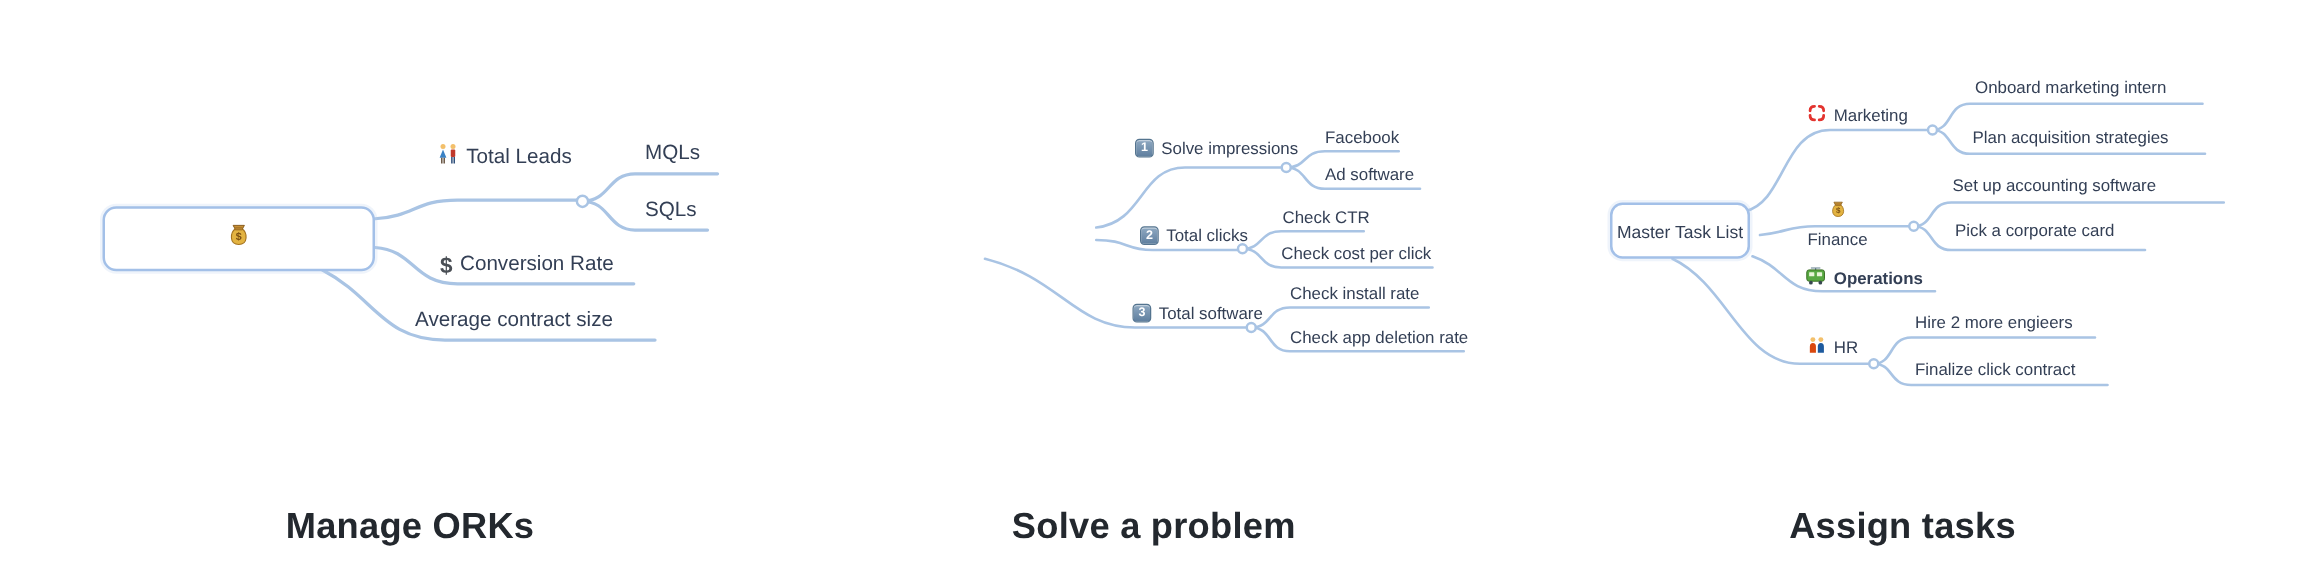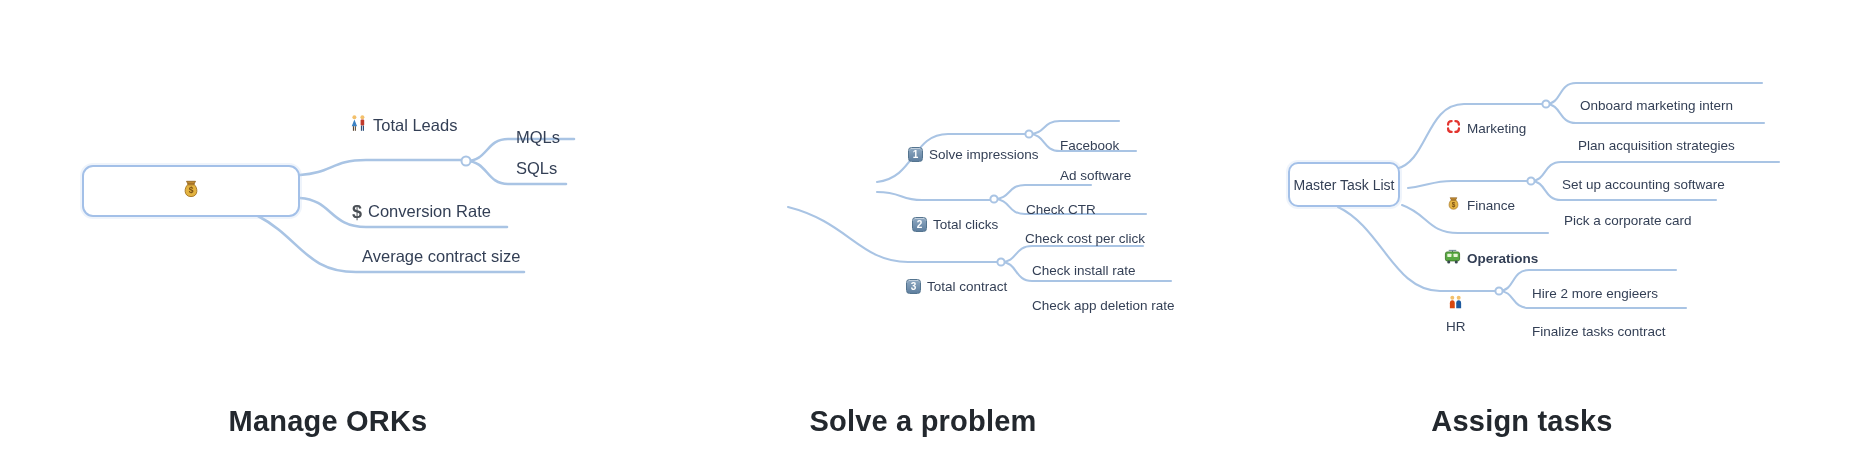--- a/index.html
+++ b/index.html
@@ -41,21 +41,21 @@
     position: absolute;
     display: flex;
     align-items: center;
     gap: 6px;
     white-space: nowrap;
     color: var(--node-text);
   }
   .t19 { font-size: 19px; }
   .t16 { font-size: 16.5px; }
   .t14 { font-size: 14px; }
-  .t13 { font-size: 13.5px; margin-top: 36px; }
+  .t13 { font-size: 13.5px; }
 
   .caption {
     position: absolute;
     width: 320px;
     text-align: center;
     font-size: 29px;
     font-weight: 700;
     color: var(--caption);
     letter-spacing: 0.2px;
   }
@@ -149,31 +149,31 @@
         <path d="M4.4 5.6 L1.7 12.2 H7.1 Z" fill="#3b82c4"></path>
         <rect x="10.6" y="5.6" width="3.6" height="6" rx="0.8" fill="#c0392b"></rect>
         <rect x="2.9" y="12.2" width="1.1" height="4.6" fill="#5b4632"></rect>
         <rect x="4.8" y="12.2" width="1.1" height="4.6" fill="#5b4632"></rect>
         <rect x="10.9" y="11.6" width="1.2" height="5.2" fill="#2f4f7a"></rect>
         <rect x="12.8" y="11.6" width="1.2" height="5.2" fill="#2f4f7a"></rect>
       </svg>
     </span>
     <span>Total Leads</span>
   </div>
-  <div class="node-label t16" style="left:516px; top:128px;">
+  <div class="node-label t16" style="left:516px; top:113px;">
     <span>MQLs</span>
   </div>
   <div class="node-label t16" style="left:516px; top:159px;">
     <span>SQLs</span>
   </div>
   <div class="node-label t16" style="left:352px; top:202px;">
     <span class="dollar-icon">$</span>
     <span>Conversion Rate</span>
   </div>
-  <div class="node-label t16" style="left:362px; top:247px;">
+  <div class="node-label t16" style="left:332px; top:247px;">
     <span>Average contract size</span>
   </div>
 
 
   <div class="node-label t13" style="left:908px; top:111px;">
     <span class="keycap">1</span>
     <span>Solve impressions</span>
   </div>
   <div class="node-label t13" style="left:1060px; top:102px;">
     <span>Facebook</span>
@@ -188,21 +188,21 @@
   </div>
   <div class="node-label t13" style="left:1026px; top:166px;">
     <span>Check CTR</span>
   </div>
   <div class="node-label t13" style="left:1025px; top:195px;justify-content:center;">
     <span>Check cost per click</span>
   </div>
 
   <div class="node-label t13" style="left:906px; top:243px;">
     <span class="keycap">3</span>
-    <span>Total contract</span>
+    <span>Total software</span>
   </div>
   <div class="node-label t13" style="left:1032px; top:227px;">
     <span>Check install rate</span>
   </div>
   <div class="node-label t13" style="left:1032px; top:262px;">
     <span>Check app deletion rate</span>
   </div>
 
   <div class="root-box t14" style="left:1288px; top:162px; width:112px; height:45px; border-radius:10px;">
     <span>Master Task List</span>
@@ -219,21 +219,21 @@
     </span>
     <span>Marketing</span>
   </div>
   <div class="node-label t13" style="left:1580px; top:62px;">
     <span>Onboard marketing intern</span>
   </div>
   <div class="node-label t13" style="left:1578px; top:102px;">
     <span>Plan acquisition strategies</span>
   </div>
 
-  <div class="node-label t13" style="left:1446px; top:160px;">
+  <div class="node-label t13" style="left:1446px; top:160px;flex-direction:column;">
     <span class="icon-svg">
       <svg width="15" height="15" viewBox="0 0 20 20">
         <path d="M7 5 L5.5 2.3 H14.5 L13 5 Z" fill="#c79035" stroke="#8a5d1c" stroke-width="0.8"></path>
         <path d="M7.4 5 C3 8 2.3 17.6 10 17.6 C17.7 17.6 17 8 12.6 5 Z" fill="#e3b341" stroke="#a5741f" stroke-width="0.9"></path>
         <rect x="6.8" y="4.3" width="6.4" height="1.6" rx="0.8" fill="#c79035" stroke="#8a5d1c" stroke-width="0.6"></rect>
         <text x="10" y="14.4" font-size="8.5" font-weight="bold" fill="#7a4f12" text-anchor="middle" font-family="Liberation Sans, sans-serif">$</text>
       </svg>
     </span>
     <span>Finance</span>
   </div>
@@ -252,35 +252,35 @@
         <rect x="1.5" y="2.6" width="15" height="9.6" rx="2" fill="#58a942" stroke="#33691e" stroke-width="0.8"></rect>
         <rect x="3.5" y="4.6" width="4.4" height="3.4" rx="0.5" fill="#e8f5d8"></rect>
         <rect x="10.1" y="4.6" width="4.4" height="3.4" rx="0.5" fill="#e8f5d8"></rect>
         <circle cx="5" cy="13.4" r="1.6" fill="#37474f"></circle>
         <circle cx="13" cy="13.4" r="1.6" fill="#37474f"></circle>
       </svg>
     </span>
     <span>Operations</span>
   </div>
 
-  <div class="node-label t13" style="left:1446px; top:258px;flex-direction:column;">
+  <div class="node-label t13" style="left:1446px; top:268px;">
     <span class="icon-svg">
       <svg width="15" height="16" viewBox="0 0 16 16">
         <circle cx="4.6" cy="3.4" r="2.1" fill="#f3c06b"></circle>
         <circle cx="11.4" cy="3.4" r="2.1" fill="#f3c06b"></circle>
         <path d="M2 14.6 V9.4 Q2 6.2 4.6 6.2 Q7.2 6.2 7.2 9.4 V14.6 Z" fill="#d9480f"></path>
         <path d="M8.8 14.6 V9.4 Q8.8 6.2 11.4 6.2 Q14 6.2 14 9.4 V14.6 Z" fill="#1d5a9e"></path>
       </svg>
     </span>
     <span>HR</span>
   </div>
   <div class="node-label t13" style="left:1532px; top:250px;">
     <span>Hire 2 more engieers</span>
   </div>
   <div class="node-label t13" style="left:1532px; top:288px;">
-    <span>Finalize tasks contract</span>
+    <span>Finalize click contract</span>
   </div>
 
   <div class="caption" style="left:763px; top:405px;">Solve a problem</div>
   <div class="caption" style="left:168px; top:405px;">Manage ORKs</div>
   <div class="caption" style="left:1362px; top:405px;">Assign tasks</div>
 
 </div>
 
 </body></html>

